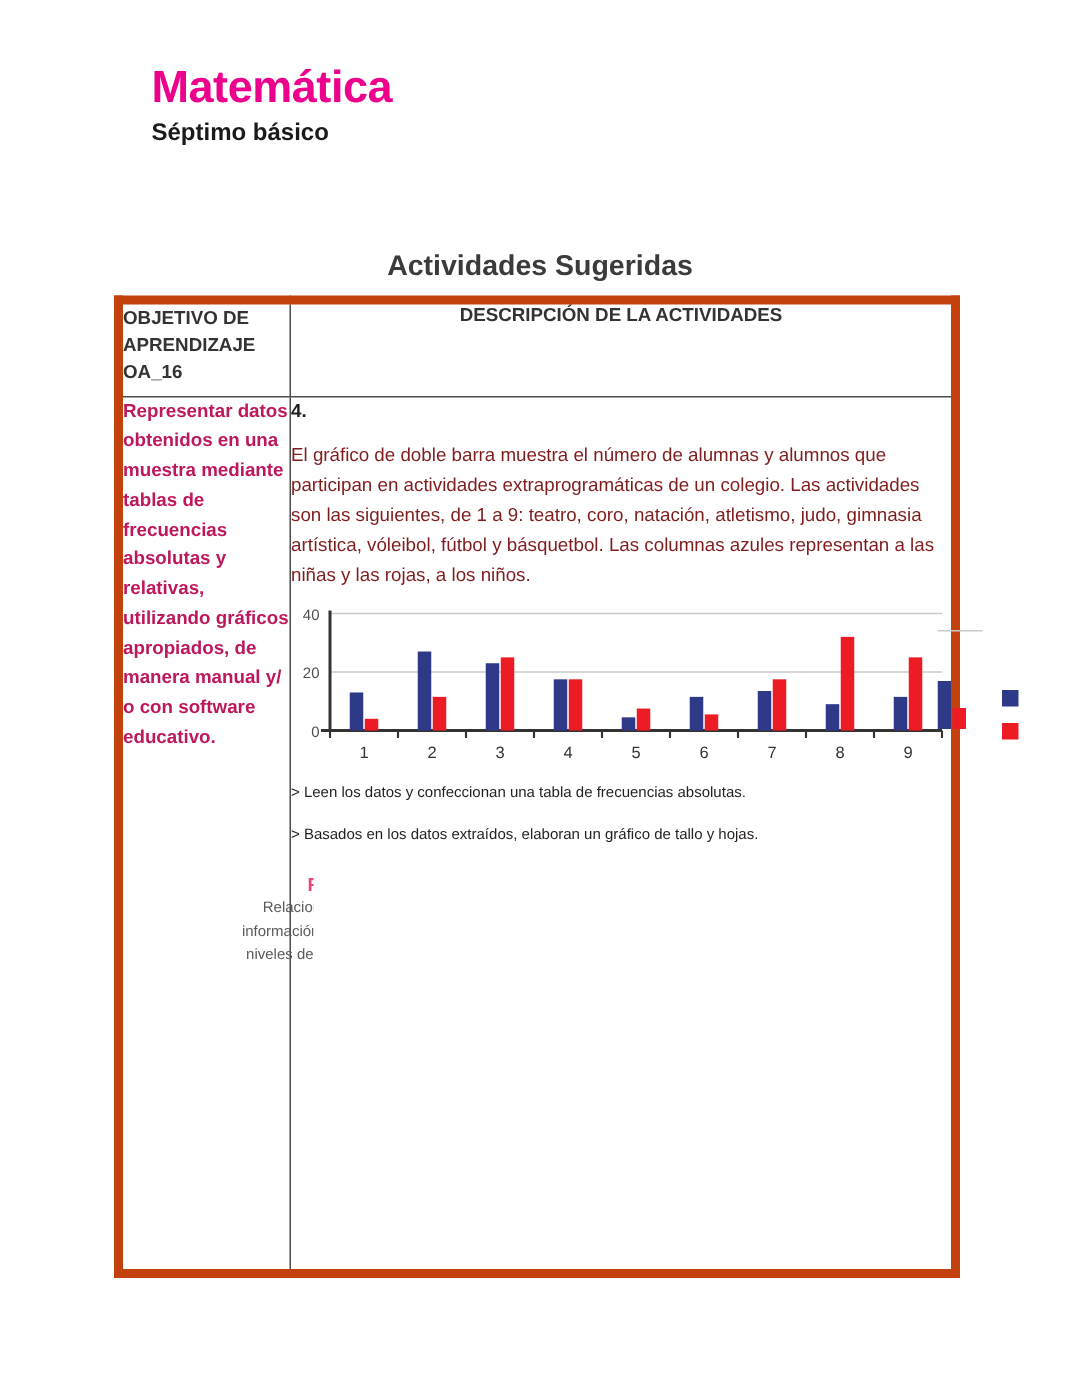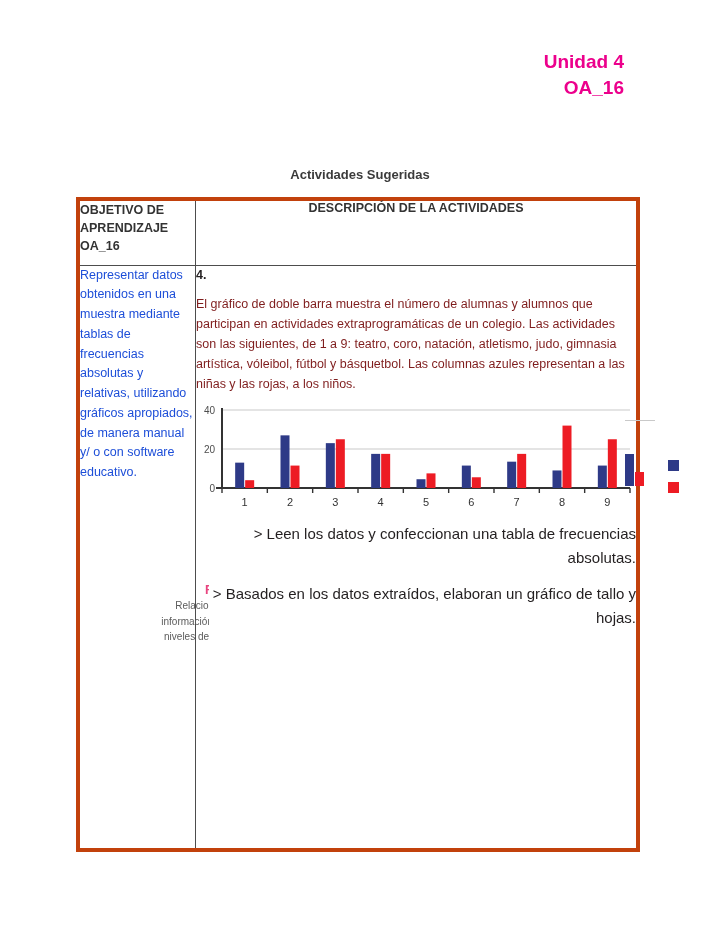--- a/index.html
+++ b/index.html
@@ -59,32 +59,32 @@
     margin-top: 4px;
     white-space: nowrap;
   }
 
   
   .section-title {
     position: absolute;
     left: 0; top: 167px;
     width: 720px;
     text-align: center;
-    font-size: 13px;
+    font-size: 19px;
     font-weight: bold;
     color: #3b3b3b;
   }
 
   
   .act-table {
     position: absolute;
     left: 76px; top: 197px;
     width: 564px;
     height: 655px;
-    border: 4px solid #c2410c;
+    border: 6px solid #c2410c;
     border-collapse: collapse;
   }
   .act-table .col-left   { width: 133px; }
   .act-table .col-right  { width: 430px; }
   .act-table td, .act-table th {
     border: 1px solid #4d4d4d;
     vertical-align: top;
     padding: 0;
   }
   .th-left {
@@ -104,22 +104,22 @@
     margin-top: 12px;
   }
   .td-left {
     padding: 9px 8px 8px 9px;
     height: 585px;
     position: relative;
     overflow: hidden;
   }
   .oa-desc {
     font-size: 12.5px;
-    font-weight: normal;
-    color: #1d4ed8;
+    font-weight: bold;
+    color: #be185d;
     line-height: 1.58;
   }
   .td-right {
     padding: 8px 10px 8px 10px;
     position: relative;
   }
 
   
   .watermark {
     position: absolute;
@@ -150,25 +150,24 @@
     color: #231f20;
     margin: 2px 0 12px 0;
   }
   .act-body {
     font-size: 12.5px;
     color: #7f1d1d;
     line-height: 1.6;
     margin: 0 0 10px 0;
   }
   .bullet-line {
-    font-size: 15px;
+    font-size: 10px;
     color: #231f20;
     line-height: 1.6;
     margin: 0 0 12px 0;
-    text-align: right;
   }
 
   
   .chart-wrap {
     position: relative;
     width: 442px;
     height: 108px;
     margin: 6px 0 10px -2px;
   }
   .chart-svg { display: block; }
@@ -201,23 +200,23 @@
   }
   .ovf-rule {
     position: absolute; left: 0px; top: 0px;
     width: 30px; height: 1px; background: #c9c9c9;
   }
 </style>
 </head>
 <body>
 
 <div class="page-header">
-  <div class="hdr-right">
-    <div class="unit-label">Unidad 4</div>
-    <div class="oa-label">OA_16</div>
+  <div class="hdr-left">
+    <div class="subject-title">Matemática</div>
+    <div class="subject-level">Séptimo básico</div>
   </div>
 </div>
 
 <div class="section-title">Actividades Sugeridas</div>
 
 <table class="act-table">
   <tbody>
       <tr>
     <th class="col-left th-left">OBJETIVO DE APRENDIZAJE OA_16</th>
     <th class="col-right th-right">DESCRIPCIÓN DE LA ACTIVIDADES</th>

